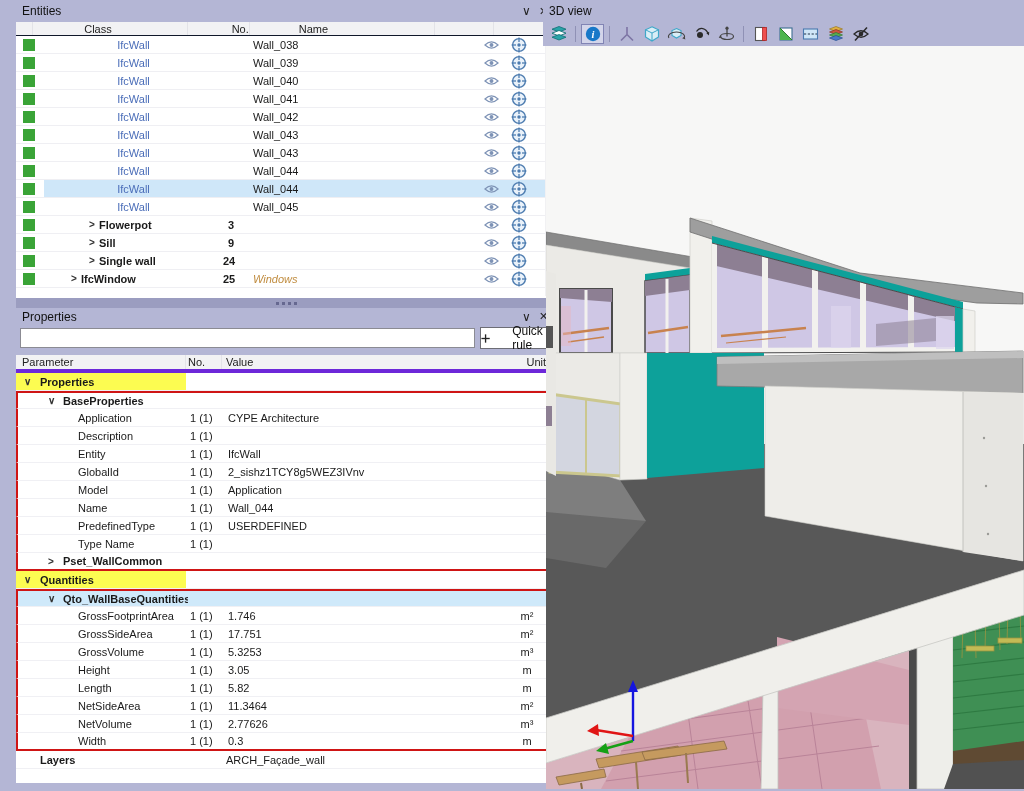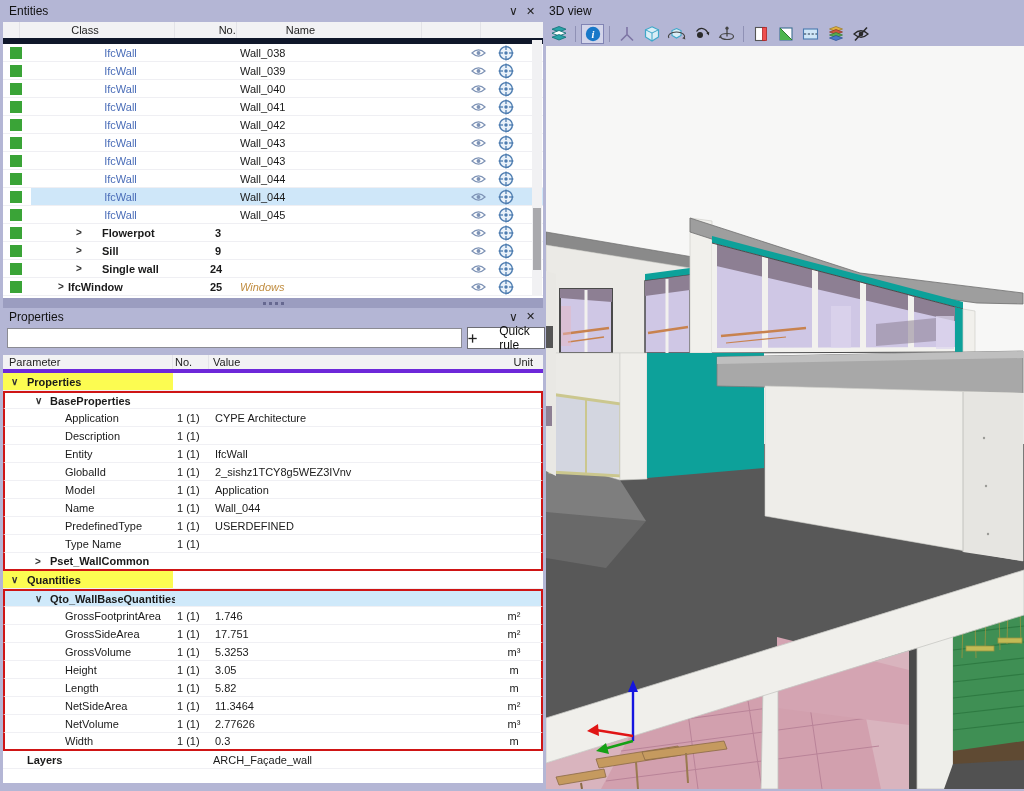--- a/index.html
+++ b/index.html
@@ -3,51 +3,51 @@
 <meta charset="utf-8">
 <style>
   html,body{margin:0;padding:0;}
   body{
     width:1024px;height:791px;overflow:hidden;position:relative;
     background:#b4b6d5;
     font-family:"Liberation Sans", sans-serif;
     font-size:11px;color:#1a1a1a;
     -webkit-font-smoothing:antialiased;
   }
-  .left-col{position:absolute;left:3px;top:0;width:540px;height:791px;display:flex;flex-direction:column;border-radius:15px;}
+  .left-col{position:absolute;left:16px;top:0;width:540px;height:791px;display:flex;flex-direction:column;border-radius:15px;}
   .right-col{position:absolute;left:543px;top:0;width:481px;height:714px;}
 
   
   .titlebar{height:22px;display:flex;align-items:center;background:#b4b6d5;flex:none;}
   .titlebar.small{height:17px;}
   .titlebar .t-label{margin-left:6px;font-size:12px;color:#111;}
   .titlebar .spacer{flex:1;}
   .tbtn{width:17px;height:16px;display:flex;align-items:center;justify-content:center;
         font-size:12px;color:#222;cursor:default;}
   .tbtn.x{margin-right:4px;font-size:11px;}
 
   
   .ent-table{position:relative;height:276px;background:#fff;flex:none;overflow:hidden;}
-  .thead{display:flex;height:22px;background:#f2f2f4;border-bottom:6px solid #0f172a;align-items:center;box-sizing:border-box;color:#222;gap:44px;}
+  .thead{display:flex;height:14px;background:#f2f2f4;border-bottom:1px solid #0f172a;align-items:center;box-sizing:border-box;color:#222;gap:44px;}
   .thead>div{border-right:1px solid #e3e3e8;height:100%;display:flex;align-items:center;box-sizing:border-box;}
   .thead .h-sq{width:28px;}
   .thead .h-class{width:179px;padding-left:7px;}
   .thead .h-no{width:25px;}
   .thead .h-name{width:231px;padding-left:5px;}
   .thead .h-eye{width:25px;}
   .thead .h-target{width:30px;border-right:none;}
   .ent-row{display:flex;height:18px;align-items:center;border-bottom:1px solid #efeff3;box-sizing:border-box;}
   .c-sq{width:28px;display:flex;align-items:center;flex:none;}
   .sq{width:12px;height:12px;background:#3aa437;margin-left:7px;}
   .c-class{width:179px;display:flex;align-items:center;flex:none;overflow:hidden;}
   .chev{display:inline-block;width:8px;font-weight:700;font-size:10px;color:#333;flex:none;}
   .clabel{white-space:nowrap;}
   .ent-row.entity .clabel{flex:1;text-align:center;color:#4a6db8;}
   .ent-row.group .chev{margin-left:45px;}
-  .ent-row.group .clabel{margin-left:18px;font-weight:700;}
+  .ent-row.group .clabel{margin-left:2px;font-weight:700;}
   .ent-row.top .chev{margin-left:27px;}
   .ent-row.top .clabel{margin-left:2px;}
   .c-no{width:25px;text-align:right;padding-right:14px;box-sizing:border-box;font-weight:700;flex:none;}
   .ent-row.entity .c-no{font-weight:400;}
   .c-name{width:231px;padding-left:5px;box-sizing:border-box;white-space:nowrap;overflow:hidden;flex:none;}
   .win-name{color:#c08c3f;font-style:italic;}
   .c-eye{width:25px;text-align:center;flex:none;line-height:0;}
   .c-target{width:30px;text-align:center;flex:none;line-height:0;}
   .ent-row.selected{background:#cfe7f9;}
   .ent-row.selected .c-sq{background:#fff;height:100%;}

